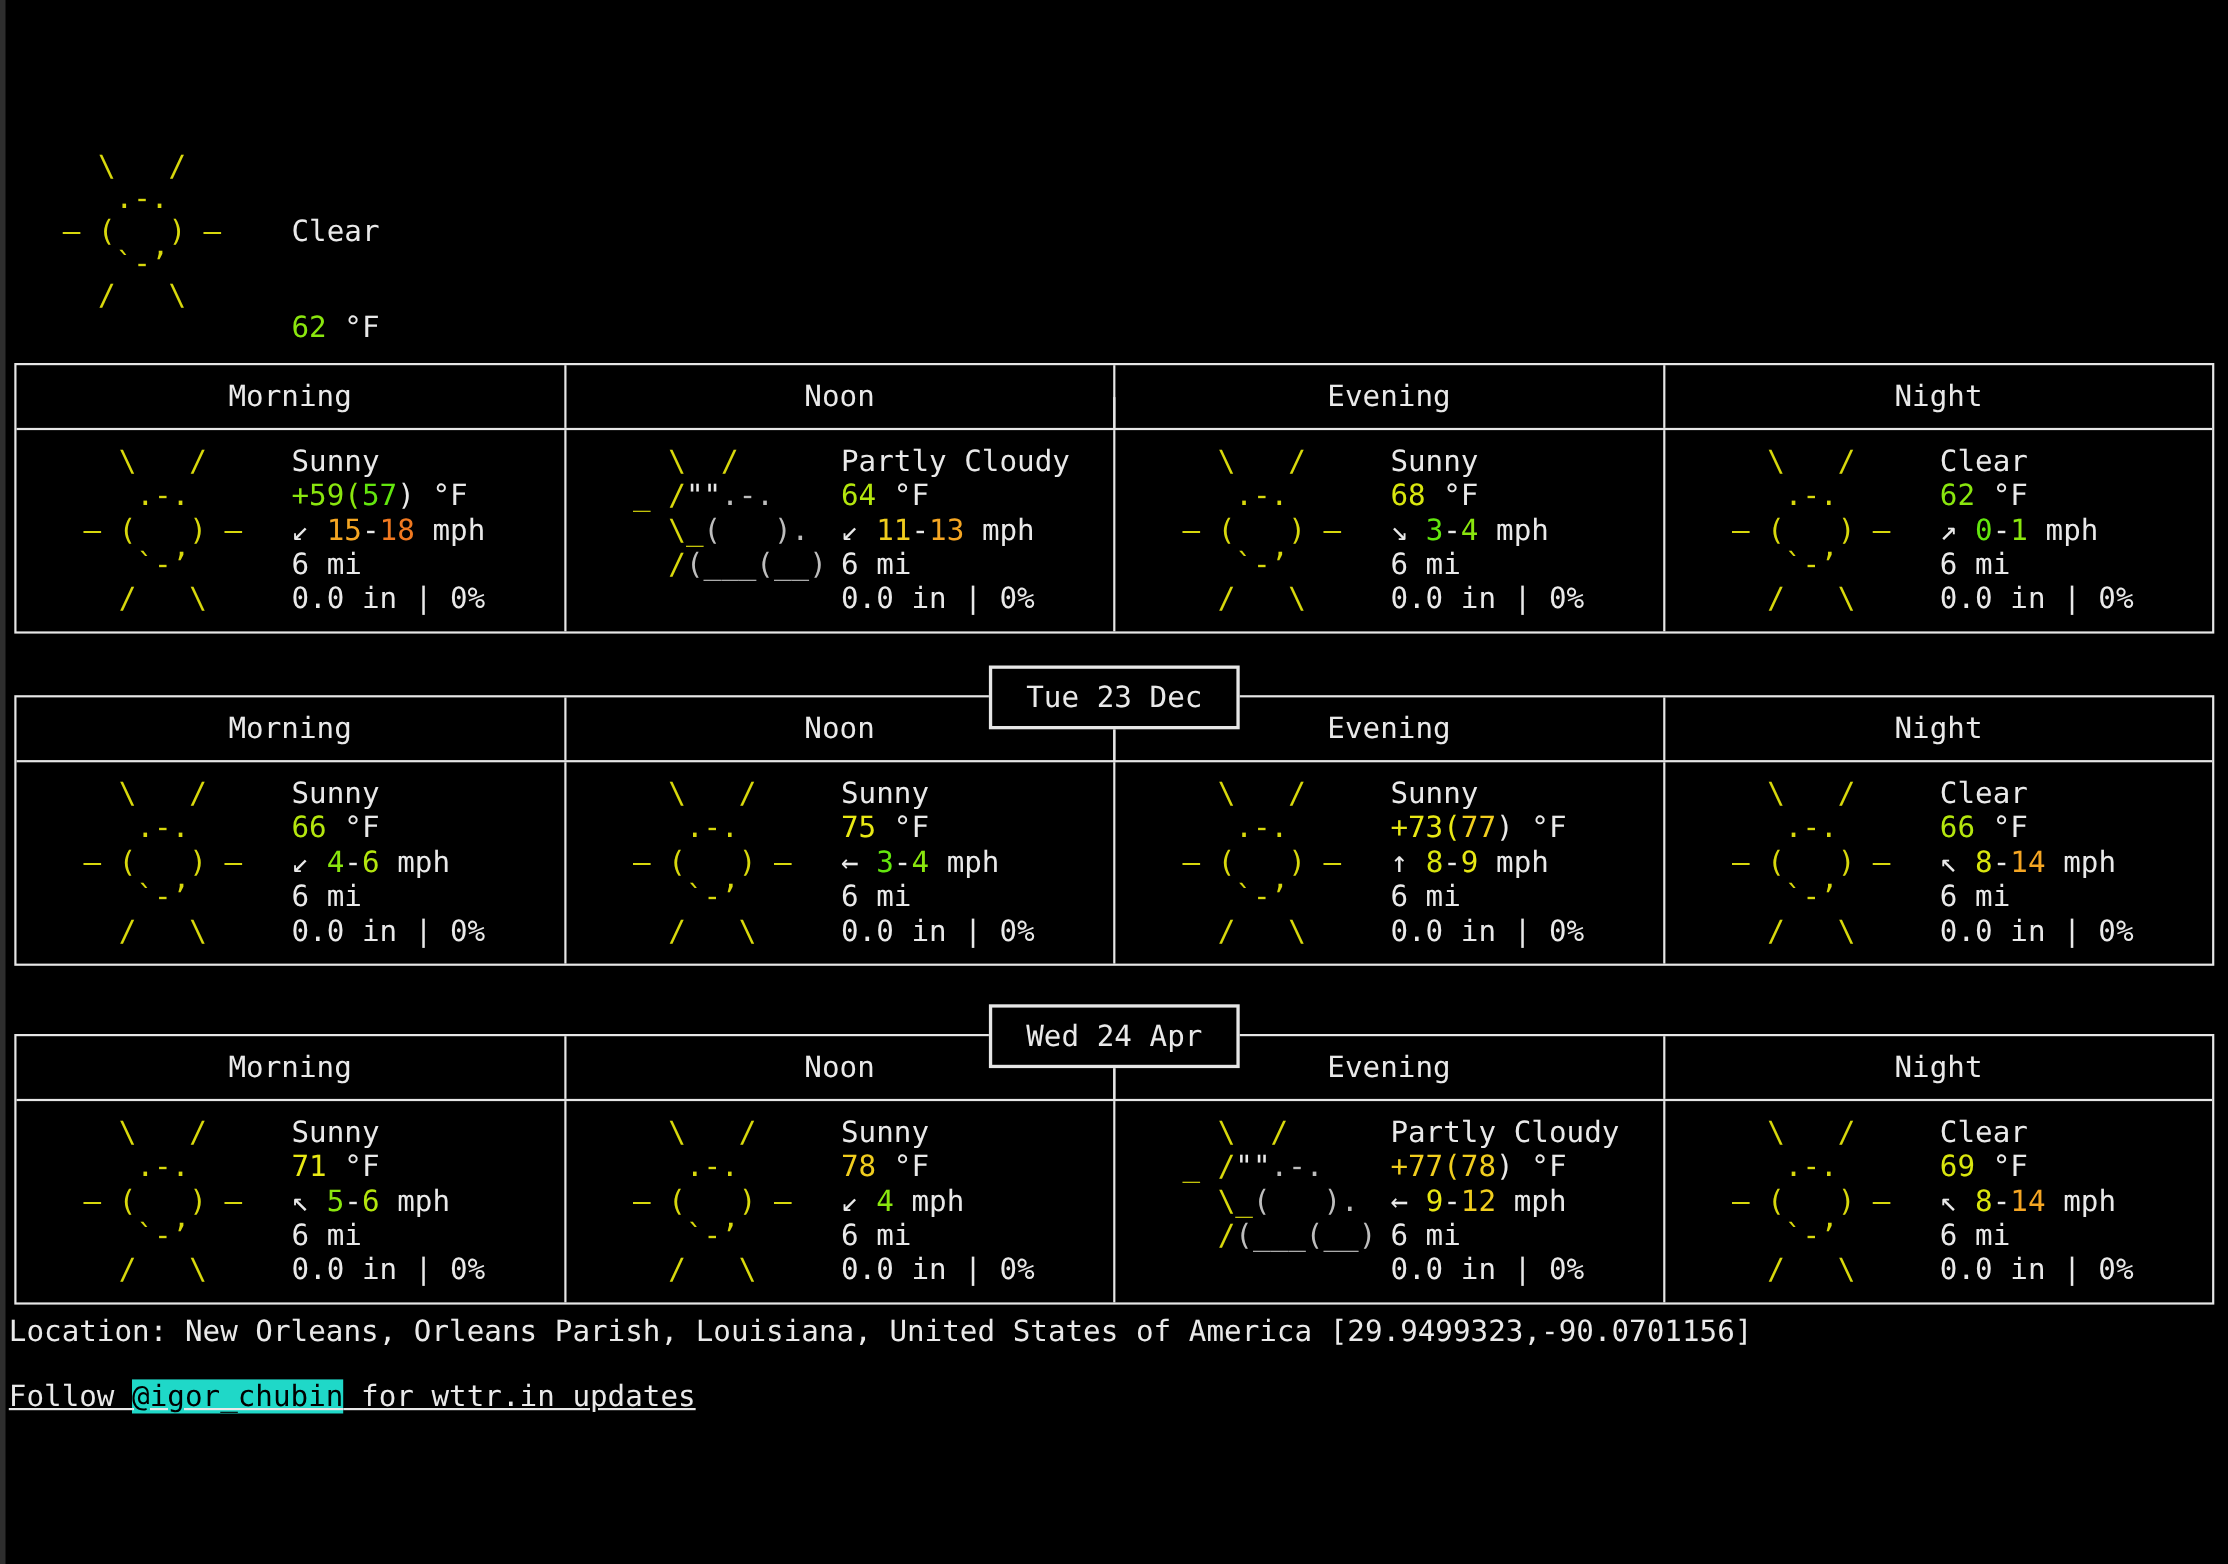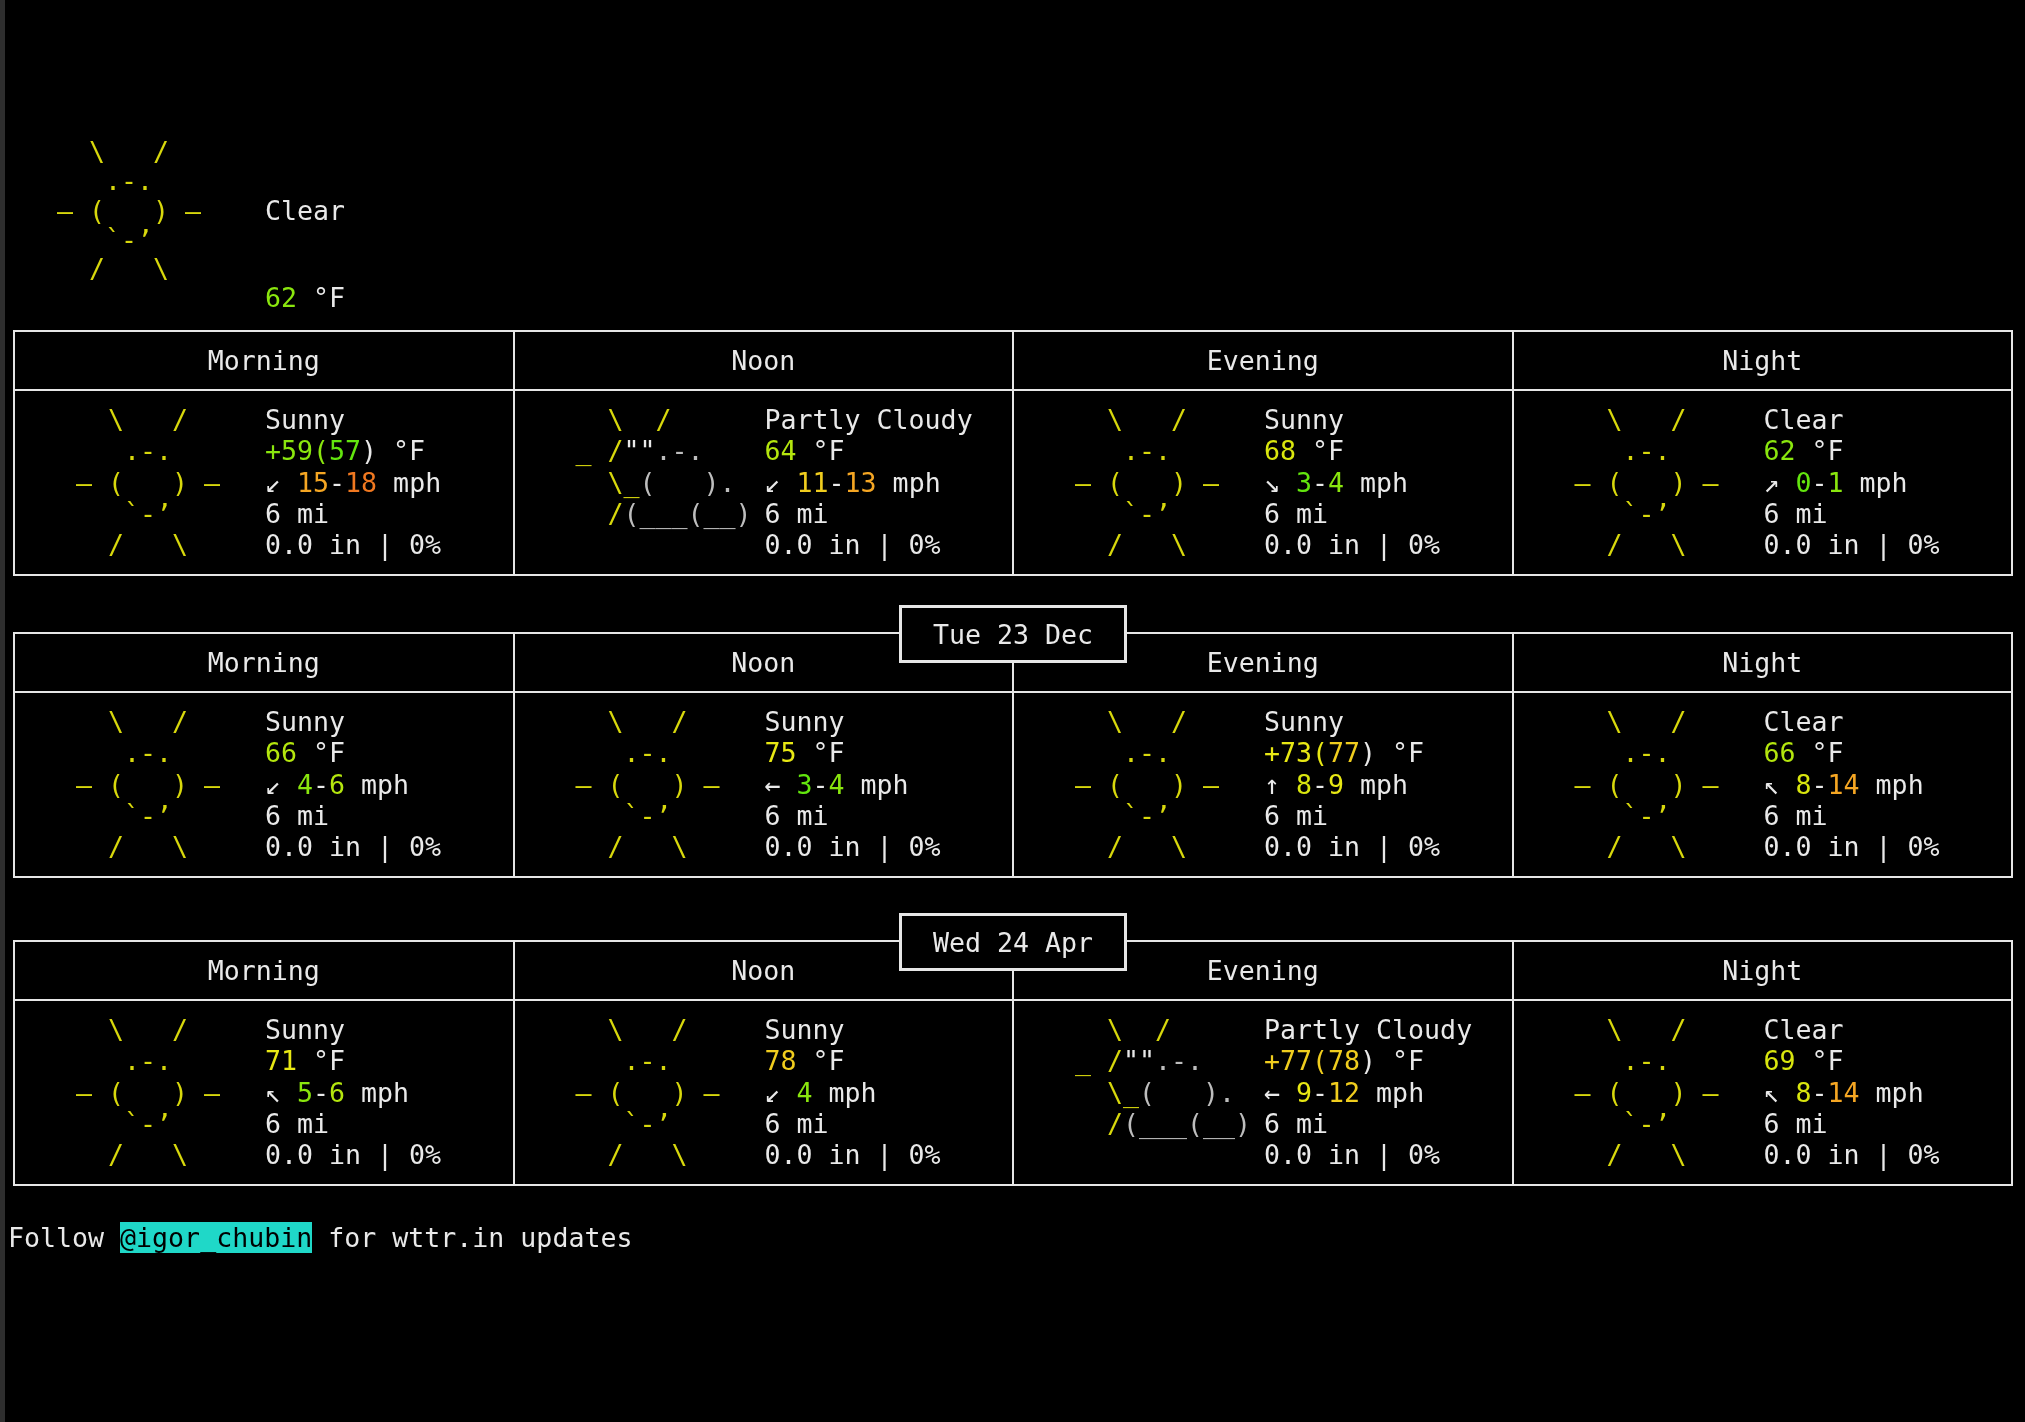--- a/index.html
+++ b/index.html
@@ -24,21 +24,21 @@
   .bcell{flex:1 1 0;position:relative;}
   .bcell + .bcell{border-left:2px solid #e6e6e6;}
   .art{position:absolute;left:45px;top:13px;line-height:31.3px;white-space:pre;}
   .cinfo{position:absolute;left:250px;top:13px;line-height:31.3px;white-space:pre;}
   .datebox{position:absolute;top:-29px;left:50%;transform:translateX(-50%);
     width:228px;height:58px;background:#000;border:3px solid #e6e6e6;box-sizing:border-box;
     display:flex;align-items:center;justify-content:center;z-index:3;}
   .stub{position:absolute;top:29px;left:calc(50% - 1px);width:2px;height:30px;background:#e6e6e6;z-index:1;}
   
   .loc{left:8px;top:1195px;}
-  .follow{left:8px;top:1223px;line-height:30px;}
+  .follow{left:8px;top:1255px;line-height:30px;text-decoration:underline;}
   .press{left:8px;top:1315px;line-height:29.5px;}
   .hl{background:#1fd8c8;color:#000;}
 </style>
 </head>
 <body>
 
 <div class="term">
   <div class="edge"></div>
 
 
@@ -134,16 +134,17 @@
             <div class="cinfo"><div>Clear</div><div><span style="color: rgb(217, 230, 14);">69</span><span style="color: rgb(233, 233, 233);"> °F</span></div><div><span style="color: rgb(233, 233, 233);">↖ </span><span style="color: rgb(217, 230, 14);">8</span><span style="color: rgb(233, 233, 233);">-</span><span style="color: rgb(245, 166, 35);">14</span><span style="color: rgb(233, 233, 233);"> mph</span></div><div>6 mi</div><div>0.0 in | 0%</div></div>
           </div>
         </div>
         <div class="datebox">
           <span>Wed 24 Apr</span>
         </div>
         <div class="stub"></div>
       </section>
     </div>
 
+  <pre class="line loc">Location: New Orleans, Orleans Parish, Louisiana, United States of America [29.9499323,-90.0701156]</pre>
 
   <pre class="line follow"><span>Follow </span><span class="hl">@igor_chubin</span><span> for wttr.in updates</span></pre>
 
 </div>
 
 </body></html>

